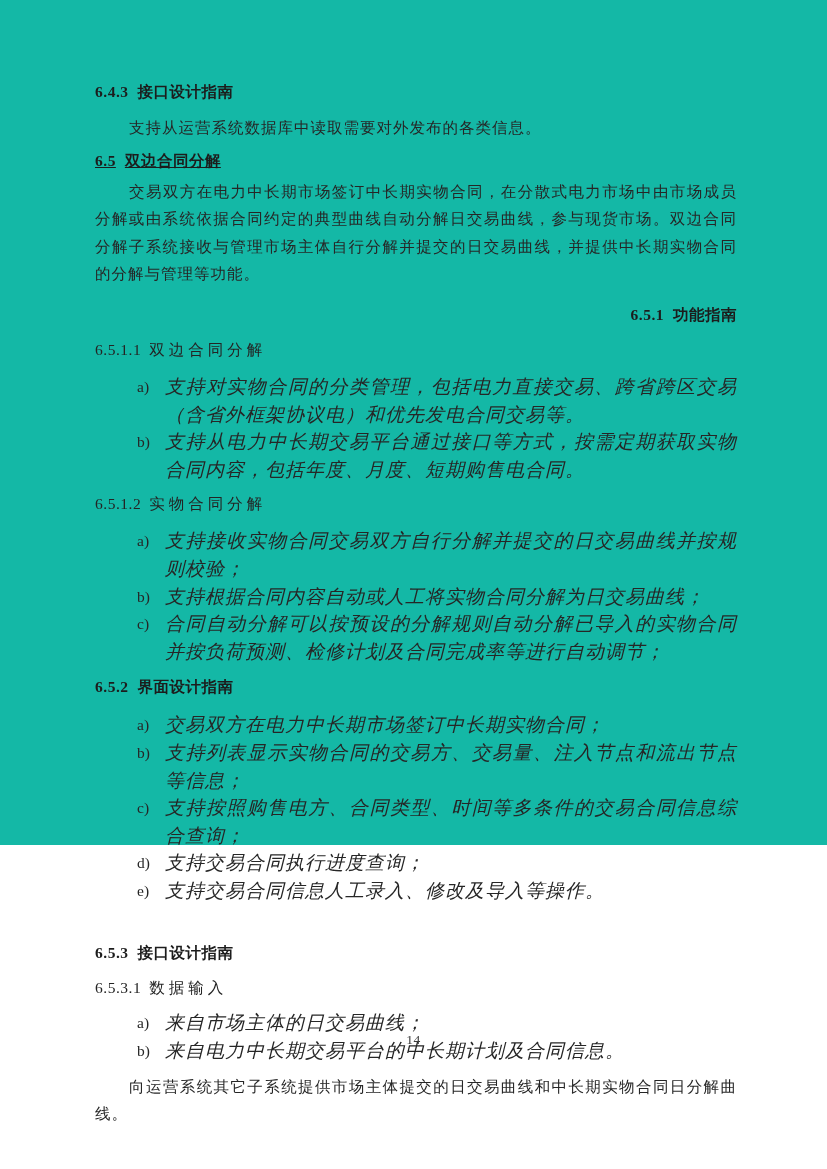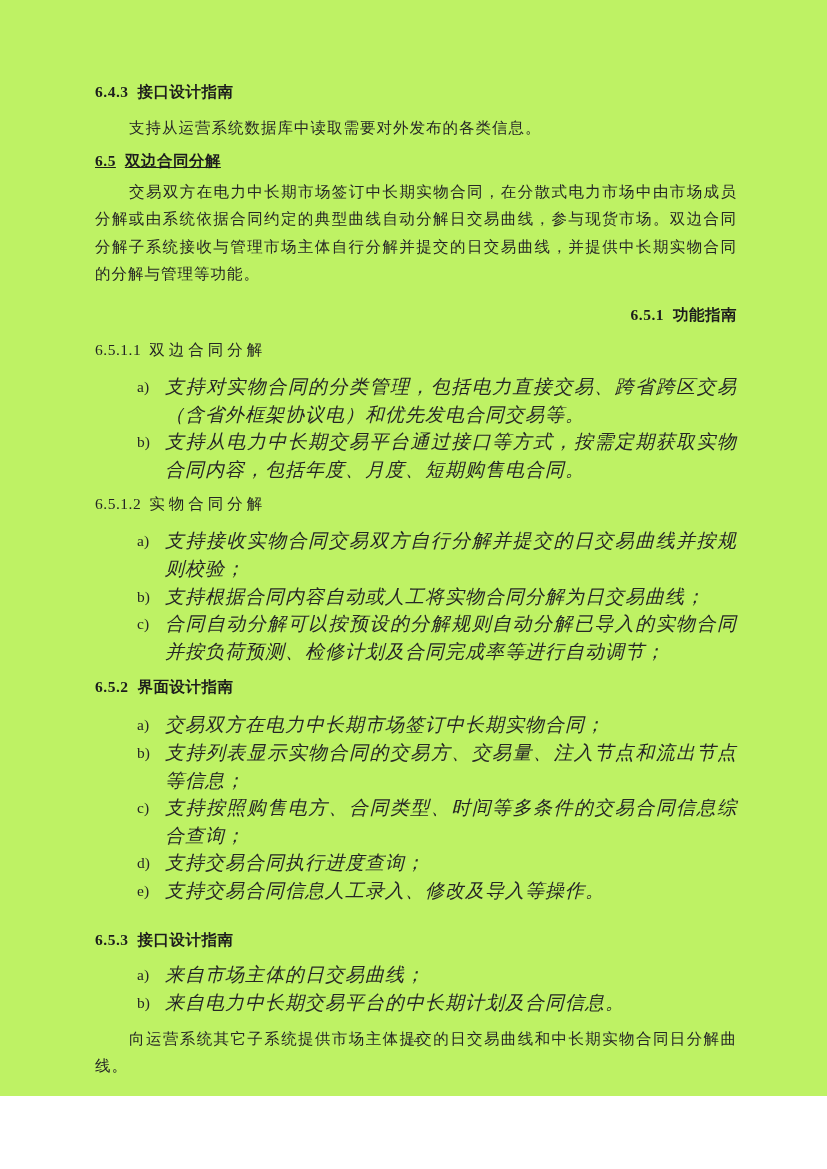--- a/index.html
+++ b/index.html
@@ -8,22 +8,22 @@
     width: 827px;
     height: 1169px;
     position: relative;
     font-family: "Liberation Serif", "DejaVu Serif", serif;
     color: #262626;
     overflow: hidden;
   }
   .page {
     position: relative;
     width: 827px;
-    height: 1096px;
-    background: #bef264;
+    height: 845px;
+    background: #14b8a6;
     padding: 78px 90px 0 95px;
   }
   
   .h2 {
     font-family: "Liberation Sans", "DejaVu Sans", sans-serif;
     font-weight: 700;
     font-size: 15.5px;
     line-height: 28px;
     color: #1c1c1c;
     letter-spacing: 0.5px;
@@ -79,21 +79,21 @@
     font-style: italic;
   }
   
   .mt3  { margin-top: 3px; }
   .mt5  { margin-top: 5px; text-decoration: underline; }
   .mt7  { margin-top: 7px; }
   .mt8  { margin-top: 8px; }
   .mt9  { margin-top: 9px; }
   .mt10 { margin-top: 10px; }
   .mt13 { margin-top: 13px; text-align: right; }
-  .mt17 { margin-top: 22px; }
+  .mt17 { margin-top: 35px; }
   .footer {
     position: absolute;
     left: 0;
     right: 0;
     top: 1032px;
     text-align: center;
     font-size: 13.5px;
     color: #3a3a3a;
     letter-spacing: 0.5px;
   }
@@ -177,20 +177,23 @@
     <div class="li">
       <span class="mk">e)</span>
       <span class="tx">支持交易合同信息人工录入、修改及导入等操作。</span>
     </div>
   </div>
 
   <div class="h2 mt17">
     <span class="num">6.5.3</span><span class="ttl">接口设计指南</span>
   </div>
 
+  <div class="h3 mt7">
+    <span class="num">6.5.3.1</span><span class="ttl">数据输入</span>
+  </div>
 
   <div class="list mt7">
     <div class="li">
       <span class="mk">a)</span>
       <span class="tx">来自市场主体的日交易曲线；</span>
     </div>
     <div class="li">
       <span class="mk">b)</span>
       <span class="tx">来自电力中长期交易平台的中长期计划及合同信息。</span>
     </div>

